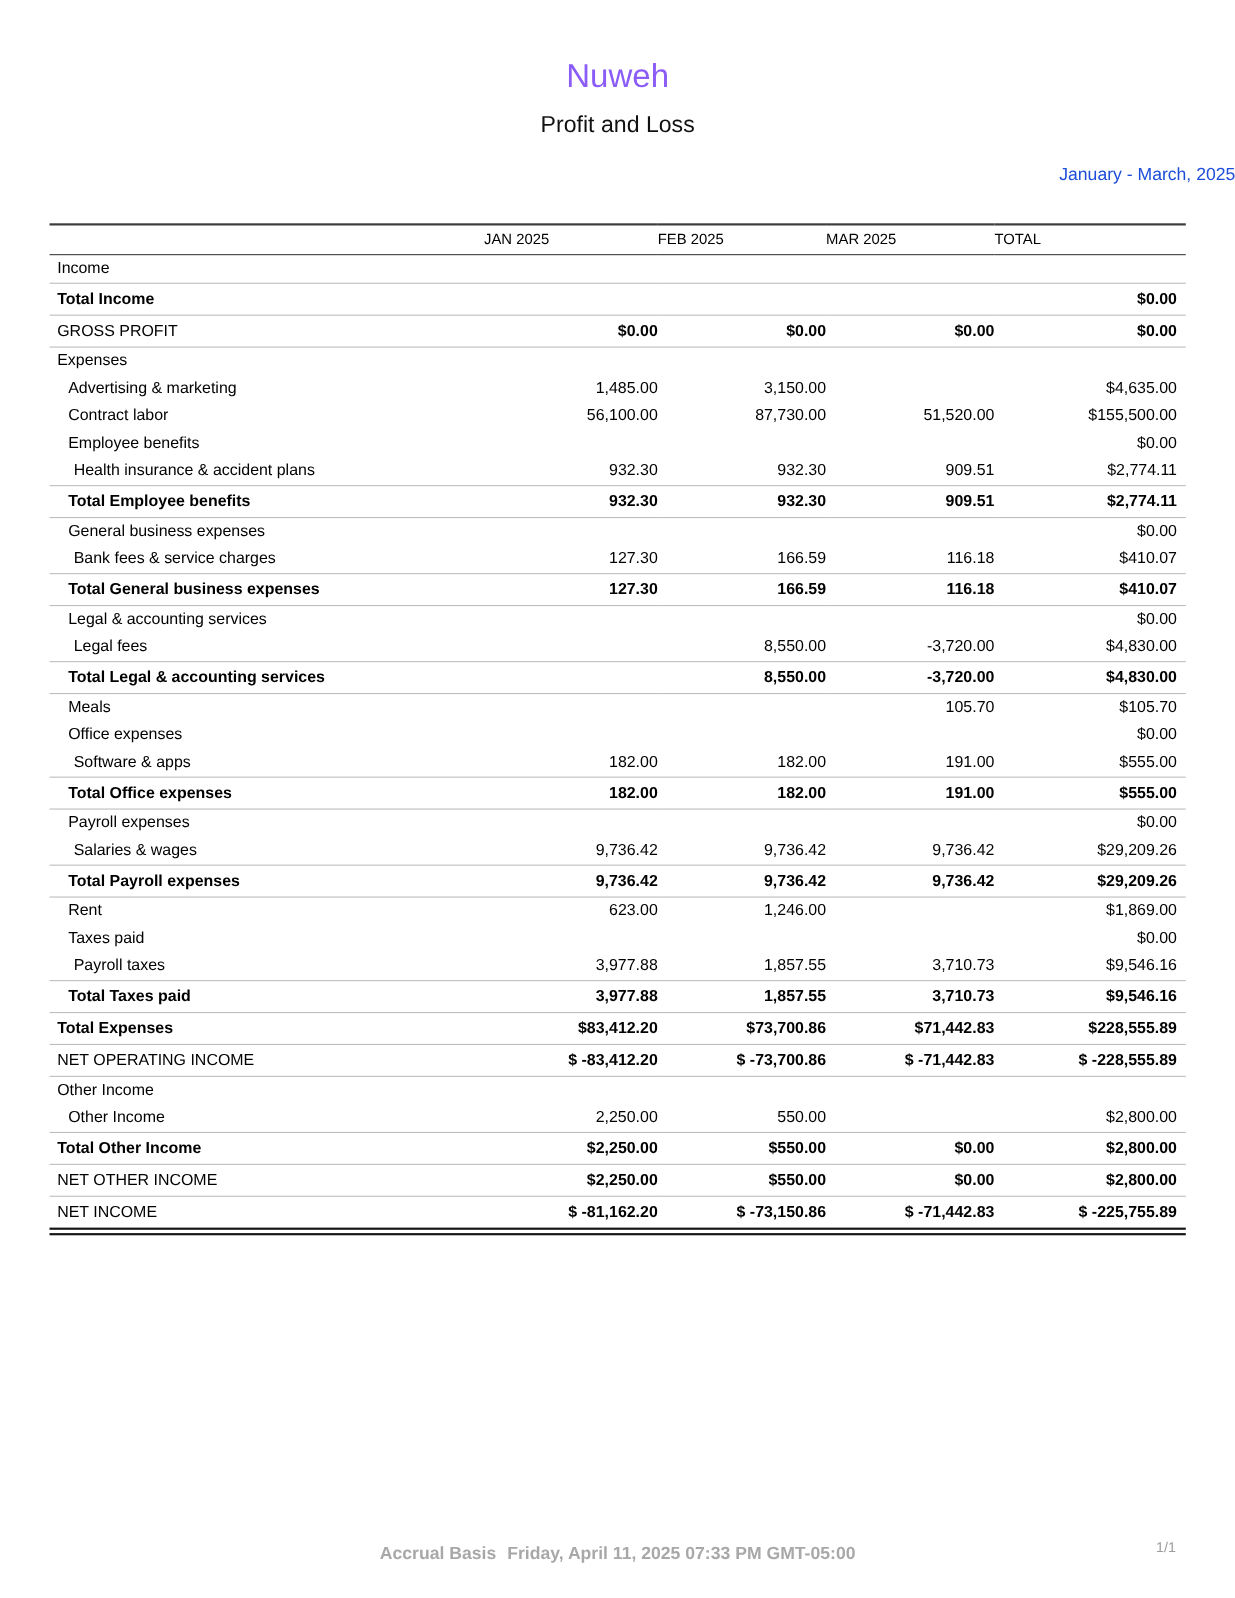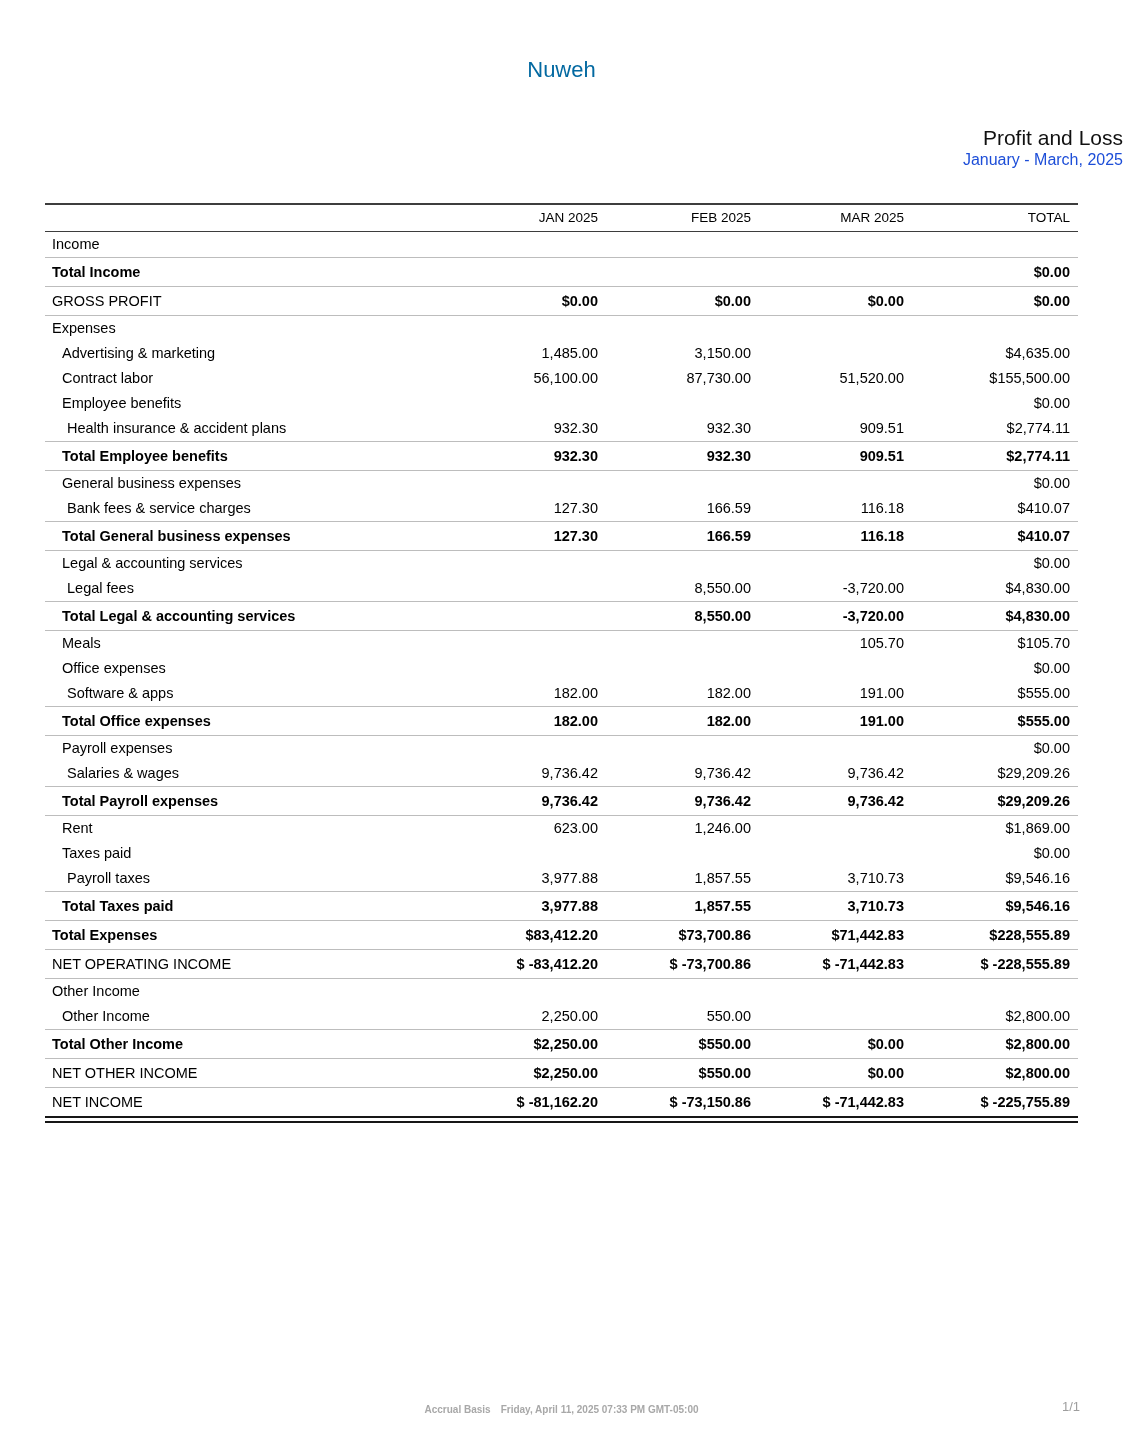--- a/index.html
+++ b/index.html
@@ -13,34 +13,33 @@
     position: relative;
     width: 1123px;
     height: 1453px;
     background: #ffffff;
     overflow: hidden;
   }
   .company {
     position: absolute;
     top: 53px; left: 0; width: 100%;
     text-align: center;
-    font-size: 22px;
+    font-size: 30px;
     line-height: 34px;
     font-weight: 400;
-    color: #0369a1;
+    color: #8b5cf6;
   }
   .report-title {
     position: absolute;
     top: 101px; left: 0; width: 100%;
-    text-align: right;
+    text-align: center;
     font-size: 21px;
     line-height: 26px;
     font-weight: 400;
     color: #111111;
-    margin-top: 24px;
   }
   .report-period {
     position: absolute;
     top: 137px; left: 0; width: 100%;
     text-align: right;
     font-size: 16px;
     line-height: 22px;
     font-weight: 400;
     color: #1d4ed8;
     margin-top: 12px;
@@ -56,21 +55,21 @@
     border-collapse: collapse;
     border-top: 2.5px solid #3d3d3d;
     font-size: 14.5px;
     color: #000000;
   }
   table.pl-table thead tr { border-bottom: 1.5px solid #3d3d3d; }
   table.pl-table th {
     font-weight: 400;
     font-size: 13.5px;
     padding: 5px 0 6px 0;
-    text-align: right;
+    text-align: left;
     white-space: nowrap;
   }
   table.pl-table th:first-child { text-align: left; }
   table.pl-table th:nth-child(1), table.pl-table td:nth-child(1) { width: 395px; }
   table.pl-table th:nth-child(2), table.pl-table td:nth-child(2) { width: 158px; }
   table.pl-table th:nth-child(3), table.pl-table td:nth-child(3) { width: 153px; }
   table.pl-table th:nth-child(4), table.pl-table td:nth-child(4) { width: 153px; }
   table.pl-table th:nth-child(5), table.pl-table td:nth-child(5) { width: 174px; }
   table.pl-table th:last-child, table.pl-table td:last-child { padding-right: 8px; }
   table.pl-table td {
@@ -96,29 +95,29 @@
   tbody tr:last-child td { border-bottom: 0; margin-top: 38px; }
   .double-rule {
     height: 7px;
     border-top: 2.5px solid #161616;
     border-bottom: 2.5px solid #161616;
   }
   .footer {
     position: absolute;
     top: 1404px; left: 0; width: 100%;
     text-align: center;
-    font-size: 10px;
+    font-size: 16px;
     font-weight: 700;
     color: #a8a8a8;
   }
   .footer .dt { margin-left: 10px; }
   .page-number {
     position: absolute;
     top: 1399px;
-    right: 43px;
+    right: 54px;
     font-size: 13px;
     font-weight: 400;
     color: #9e9e9e;
   }
 </style>
 </head>
 <body>
 
 <div class="page">
 

